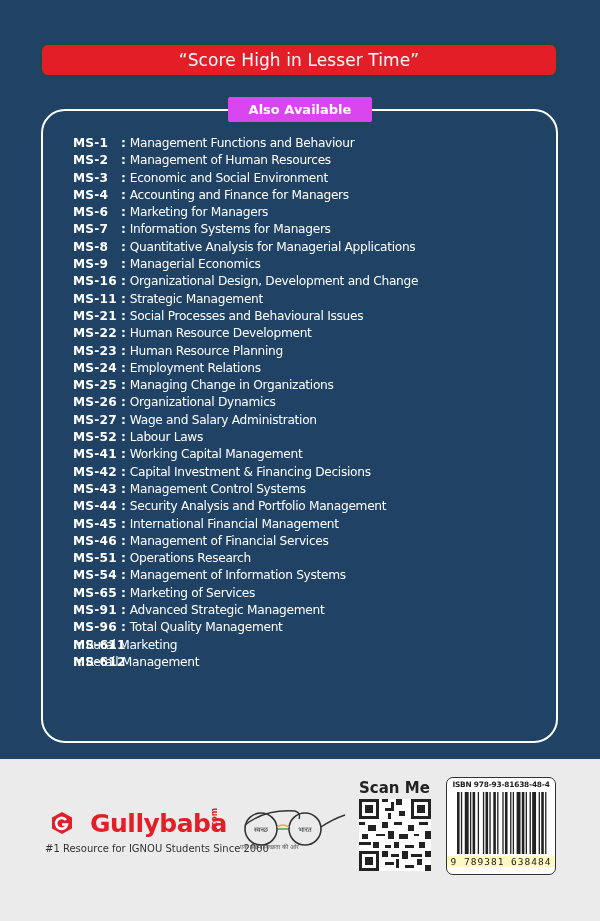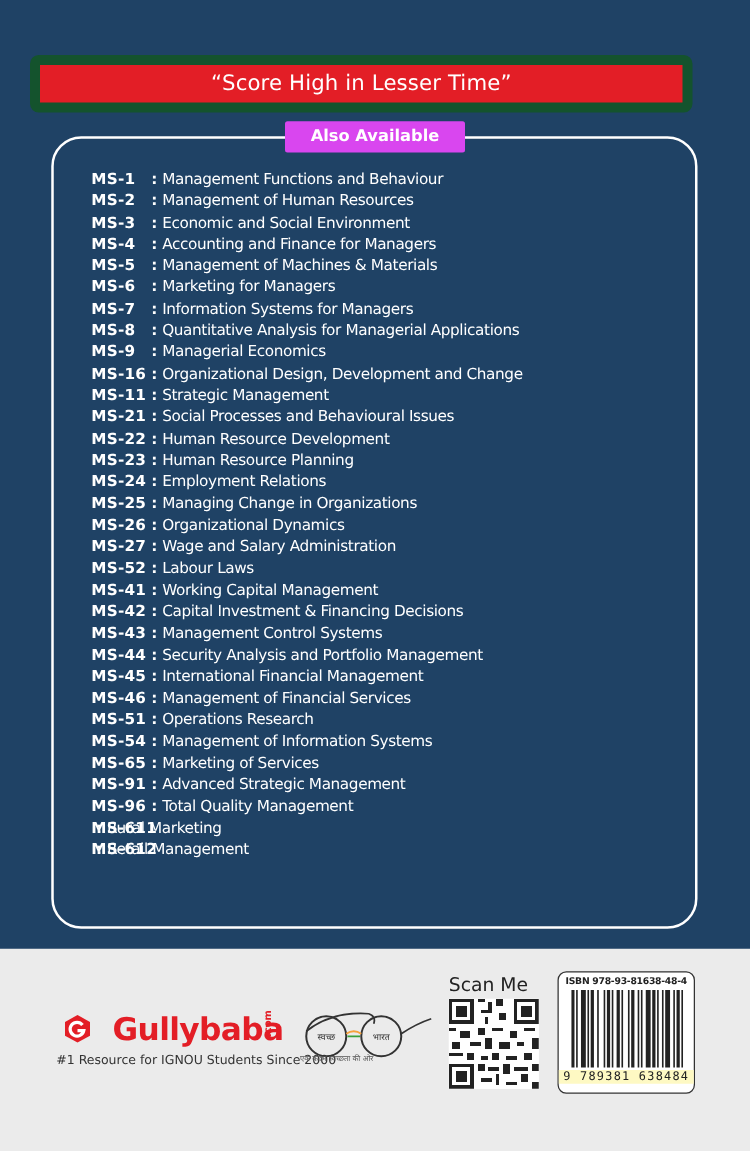--- a/index.html
+++ b/index.html
@@ -1,20 +1,20 @@
 <!DOCTYPE html>
 <html><head>
 <meta charset="utf-8">
 <style>
   html, body { margin:0; padding:0; }
   body { width:600px; height:921px; position:relative; overflow:hidden; background:#ebebeb; font-family:"DejaVu Sans", sans-serif; }
   .navy { position:absolute; left:0; top:0; width:600px; height:759px; background:#1f4265; }
   .tagline {
-    position:absolute; left:24px; top:44px; width:514px; height:30px;
-    background:#e31e26; border:8px solid #14532d; border-radius:7px;
+    position:absolute; left:41px; top:44px; width:514px; height:30px;
+    background:#e31e26; border:1px solid #14532d; border-radius:7px;
     color:#fff; text-align:center; line-height:30px;
     font-family:"DejaVu Sans", sans-serif; font-size:17px; letter-spacing:0.1px;
   }
   .listbox {
     position:absolute; left:41px; top:109px; width:513px; height:630px;
     border:2px solid #ffffff; border-radius:24px;
   }
   .tag {
     position:absolute; left:228px; top:97px; width:144px; height:25px;
     background:#d946ef; color:#fff; text-align:center; line-height:25px;
@@ -31,21 +31,21 @@
   .code.w3 { width:0; }
 
   .footer { position:absolute; left:0; top:759px; width:600px; height:162px; }
   .logo { position:absolute; left:50px; top:808px; height:30px; display:flex; align-items:center; }
   .logo-g { width:24px; height:24px; }
   .logo-text { color:#e31e26; font-family:"DejaVu Sans", sans-serif; font-weight:bold; font-size:25px; margin-left:16px; letter-spacing:-0.5px; }
   .logo-com { position:absolute; left:210px; top:808px; color:#e31e26; font-size:8px; writing-mode:vertical-rl; transform:rotate(180deg); font-weight:bold; }
   .logo-sub { position:absolute; left:45px; top:843px; color:#333; font-size:10px; font-family:"DejaVu Sans", sans-serif; }
   .swachh { position:absolute; left:235px; top:805px; width:112px; height:50px; }
   .swachh-sub { position:absolute; left:240px; top:843px; font-size:6px; color:#555; }
-  .scan-title { position:absolute; left:359px; top:779px; font-family:"DejaVu Sans", sans-serif; font-weight:normal; font-size:15px; color:#222; }
+  .scan-title { position:absolute; left:359px; top:779px; font-family:"DejaVu Sans", sans-serif; font-weight:bold; font-size:15px; color:#222; }
   .qr { position:absolute; left:359px; top:799px; width:72px; height:72px; background:#fff; }
   .isbn { position:absolute; left:446px; top:777px; width:108px; height:96px; border:1.5px solid #333; border-radius:7px; background:#fff; }
   .isbn-label { position:absolute; left:0; top:2px; width:108px; text-align:center; font-family:"DejaVu Sans", sans-serif; font-weight:bold; font-size:7.4px; color:#222; letter-spacing:-0.2px; }
   .isbn-bars { position:absolute; left:10px; top:14px; width:92px; height:66px; }
   .isbn-digits { position:absolute; left:0; top:78px; width:108px; text-align:center; font-family:"DejaVu Sans Mono", monospace; font-size:9.5px; color:#222; letter-spacing:1px; background:#fef9c3; }
 </style>
 </head>
 <body>
 
 <div class="navy"></div>
@@ -53,21 +53,20 @@
 <div class="tagline">“Score High in Lesser Time”</div>
 
 <div class="listbox"></div>
 <div class="tag">Also Available</div>
 
 <ul class="list" id="course-list">
     <li><span class="code w1">MS-1</span><span class="sep">:</span>&nbsp;<span class="title">Management Functions and Behaviour</span></li>
     <li><span class="code w1">MS-2</span><span class="sep">:</span>&nbsp;<span class="title">Management of Human Resources</span></li>
     <li><span class="code w1">MS-3</span><span class="sep">:</span>&nbsp;<span class="title">Economic and Social Environment</span></li>
     <li><span class="code w1">MS-4</span><span class="sep">:</span>&nbsp;<span class="title">Accounting and Finance for Managers</span></li>
-    <li><span class="code w1">MS-5</span><span class="sep">:</span>&nbsp;<span class="title">Management of Machines &amp; Materials</span></li>
     <li><span class="code w1">MS-6</span><span class="sep">:</span>&nbsp;<span class="title">Marketing for Managers</span></li>
     <li><span class="code w1">MS-7</span><span class="sep">:</span>&nbsp;<span class="title">Information Systems for Managers</span></li>
     <li><span class="code w1">MS-8</span><span class="sep">:</span>&nbsp;<span class="title">Quantitative Analysis for Managerial Applications</span></li>
     <li><span class="code w1">MS-9</span><span class="sep">:</span>&nbsp;<span class="title">Managerial Economics</span></li>
     <li><span class="code w2">MS-16</span><span class="sep">:</span>&nbsp;<span class="title">Organizational Design, Development and Change</span></li>
     <li><span class="code w2">MS-11</span><span class="sep">:</span>&nbsp;<span class="title">Strategic Management</span></li>
     <li><span class="code w2">MS-21</span><span class="sep">:</span>&nbsp;<span class="title">Social Processes and Behavioural Issues</span></li>
     <li><span class="code w2">MS-22</span><span class="sep">:</span>&nbsp;<span class="title">Human Resource Development</span></li>
     <li><span class="code w2">MS-23</span><span class="sep">:</span>&nbsp;<span class="title">Human Resource Planning</span></li>
     <li><span class="code w2">MS-24</span><span class="sep">:</span>&nbsp;<span class="title">Employment Relations</span></li>

